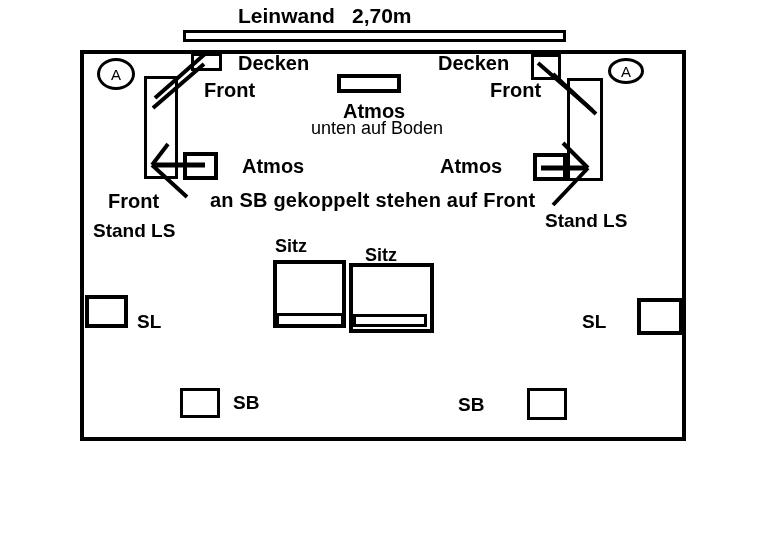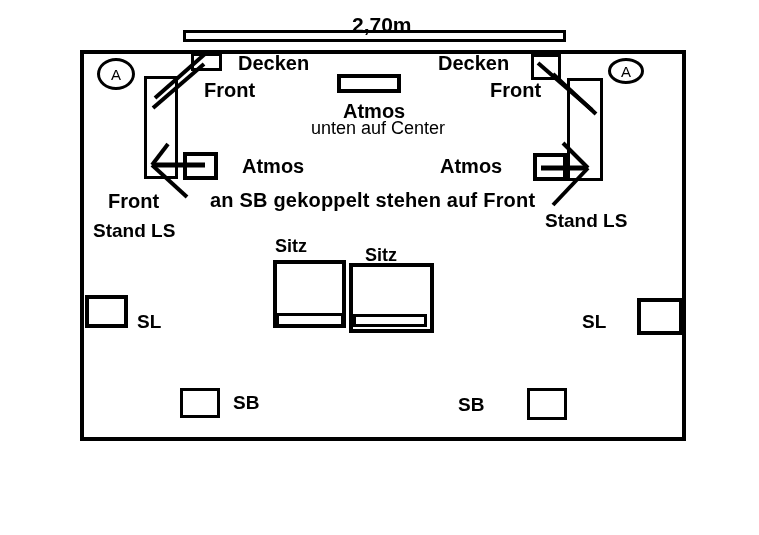--- a/index.html
+++ b/index.html
@@ -67,30 +67,31 @@
 
     <line x1="205" y1="165" x2="152" y2="165" stroke="#000" stroke-width="5"></line>
     <line x1="168" y1="144" x2="152" y2="165" stroke="#000" stroke-width="4"></line>
     <line x1="152" y1="165" x2="187" y2="197" stroke="#000" stroke-width="4"></line>
 
     <line x1="541" y1="168" x2="588" y2="168" stroke="#000" stroke-width="5"></line>
     <line x1="563" y1="143" x2="588" y2="168" stroke="#000" stroke-width="4"></line>
     <line x1="588" y1="168" x2="553" y2="205" stroke="#000" stroke-width="4"></line>
   </svg>
 
-  <div class="lbl" style="left:352px;top:5px;font-size:21px;margin-top:9px;">2,70m</div>
+  <div class="lbl" style="left:238px;top:5px;font-size:21px;">Leinwand</div>
+  <div class="lbl" style="left:352px;top:5px;font-size:21px;">2,70m</div>
 
   <div class="lbl" style="left:238px;top:53px;font-size:20px;">Decken</div>
   <div class="lbl" style="left:438px;top:53px;font-size:20px;">Decken</div>
 
   <div class="lbl" style="left:204px;top:80px;font-size:20px;">Front</div>
   <div class="lbl" style="left:490px;top:80px;font-size:20px;">Front</div>
 
   <div class="lbl" style="left:343px;top:101px;font-size:20px;">Atmos</div>
-  <div class="lbl normal" style="left:311px;top:119px;font-size:18px;">unten auf Center</div>
+  <div class="lbl normal" style="left:311px;top:119px;font-size:18px;">unten auf Boden</div>
 
   <div class="lbl" style="left:242px;top:156px;font-size:20px;">Atmos</div>
   <div class="lbl" style="left:440px;top:156px;font-size:20px;">Atmos</div>
 
   <div class="lbl" style="left:108px;top:191px;font-size:20px;">Front</div>
   <div class="lbl" style="left:210px;top:190px;font-size:20px;letter-spacing:0.2px;">an SB gekoppelt stehen auf Front</div>
 
   <div class="lbl" style="left:93px;top:221px;font-size:19px;">Stand LS</div>
   <div class="lbl" style="left:545px;top:211px;font-size:19px;">Stand LS</div>
 

